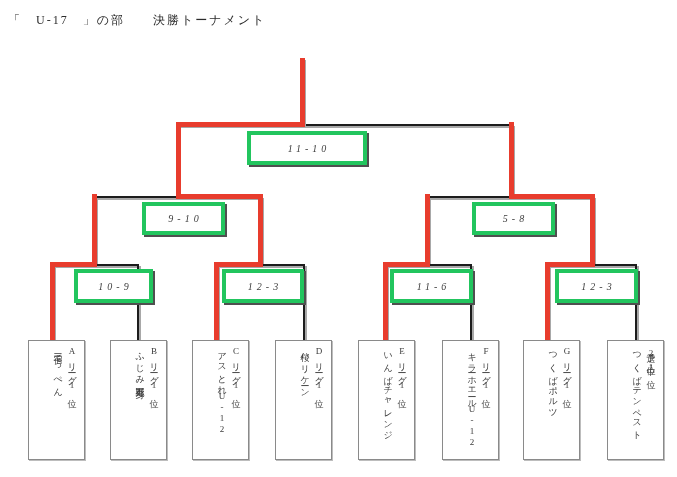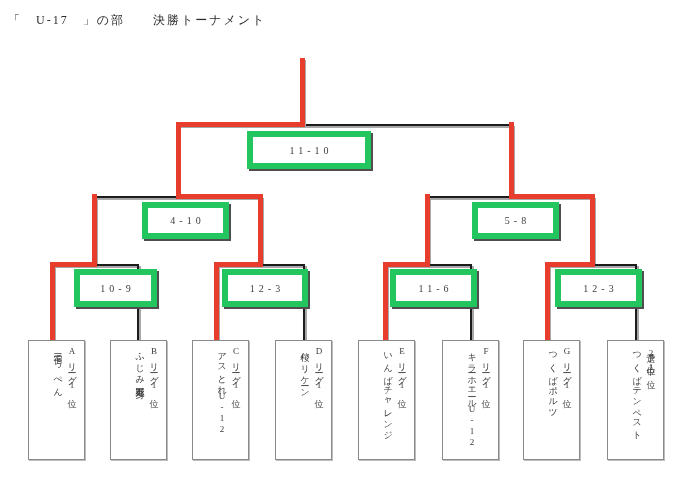--- a/index.html
+++ b/index.html
@@ -14,23 +14,23 @@
   .ln{position:absolute;background:#1c1c1c;box-shadow:2px 2px 0 0 #a8a8a8;}
   .ln.h{height:2px;}
   .ln.v{width:2px;}
 
   
   .red{position:absolute;background:#e83c2d;}
   .red.h{height:5px;}
   .red.v{width:5px;}
 
   
-  .score{position:absolute;background:#ffffff;border:6px solid #22c55e;
+  .score{position:absolute;background:#ffffff;border:4px solid #22c55e;
          box-shadow:2px 2px 0 0 #4f4f4f;display:flex;align-items:center;justify-content:center;
-         font-size:10px;color:#3d3d3d;letter-spacing:4px;}
+         font-size:10px;color:#3d3d3d;letter-spacing:4px;font-style:italic;}
   .score span{padding-left:4px;}
 
   
   .team{position:absolute;top:340px;width:57px;height:120px;background:#ffffff;
         border:1px solid #8a8a8a;box-shadow:1px 1px 0 0 #bdbdbd;
         writing-mode:vertical-rl;text-orientation:upright;
         font-size:9px;color:#3b3b3b;line-height:1.55;letter-spacing:1px;
         padding:5px 6px 2px 2px;box-sizing:border-box;}
   .team .col{display:block;}
 </style>
@@ -93,21 +93,21 @@
   <div class="red h" style="left:509px;top:194px;width:86px"></div>
   <div class="red v" style="left:509px;top:122px;height:77px"></div>
 
   <div class="red h" style="left:176px;top:122px;width:129px"></div>
   <div class="red v" style="left:300px;top:58px;height:69px"></div>
 
   <div class="score" style="left:247px;top:131px;width:112px;height:26px">
     <span>11-10</span>
   </div>
   <div class="score" style="left:142px;top:202px;width:75px;height:25px">
-    <span>4-10</span>
+    <span>9-10</span>
   </div>
   <div class="score" style="left:472px;top:202px;width:75px;height:25px">
     <span>5-8</span>
   </div>
   <div class="score" style="left:74px;top:269px;width:71px;height:26px">
     <span>10-9</span>
   </div>
   <div class="score" style="left:222px;top:269px;width:74px;height:26px">
     <span>12-3</span>
   </div>

